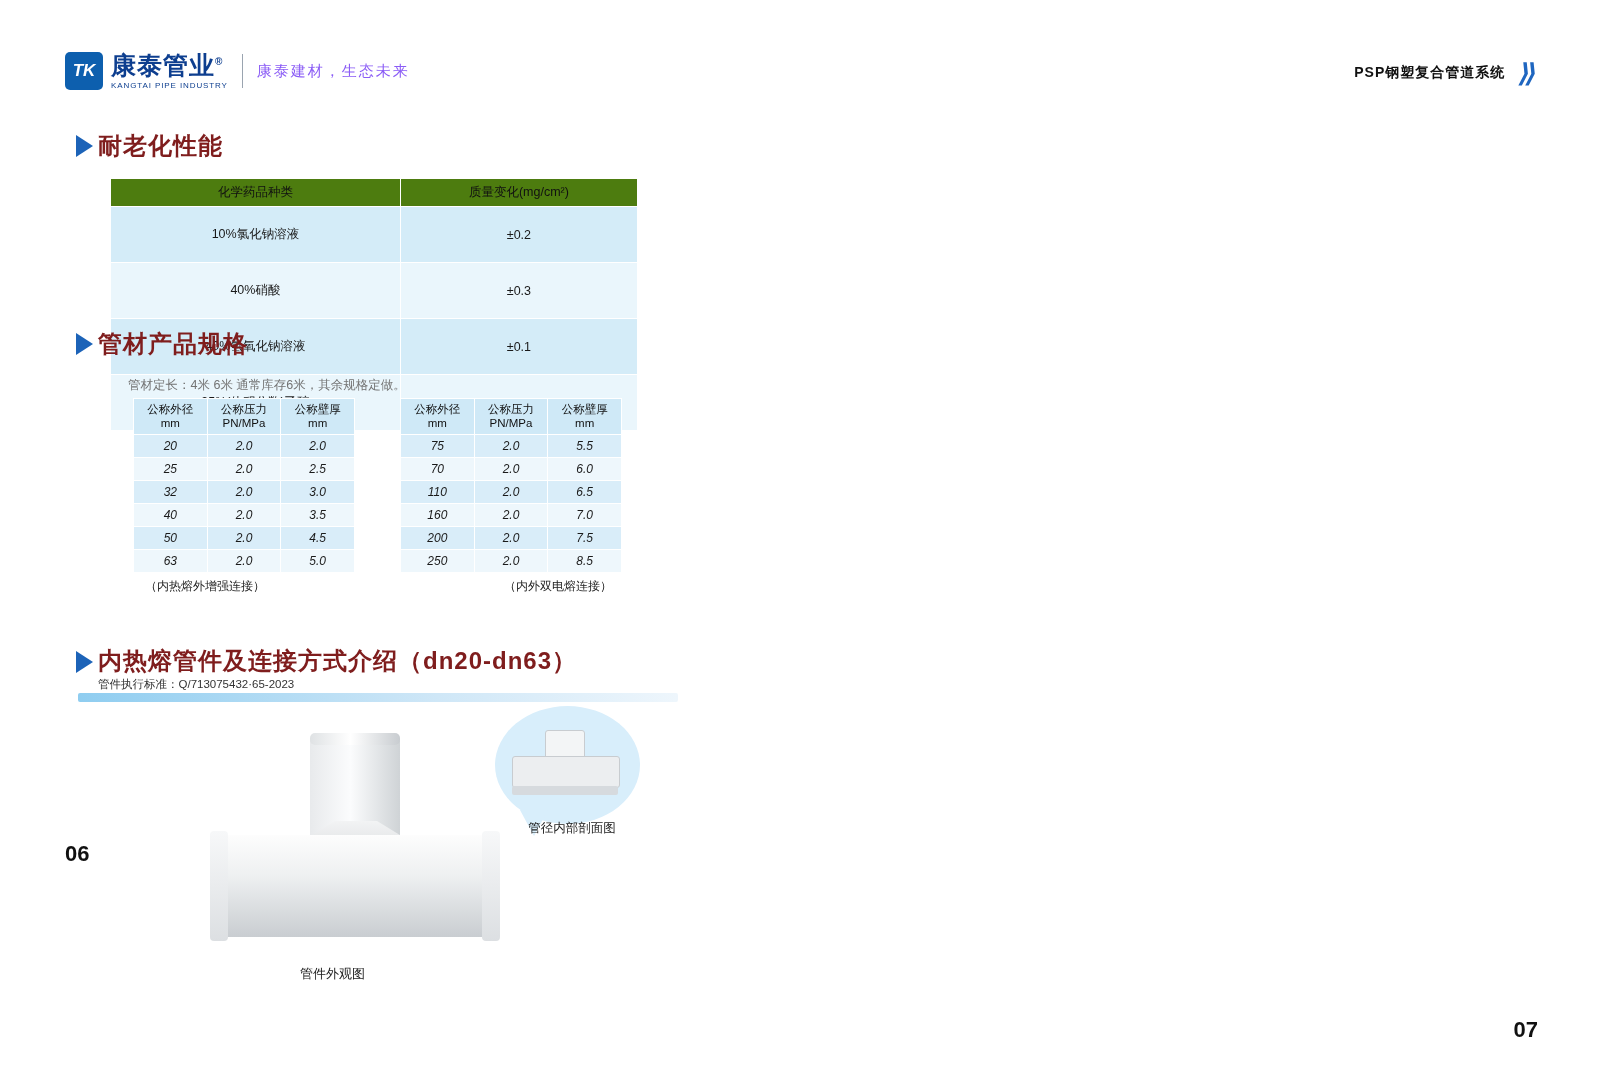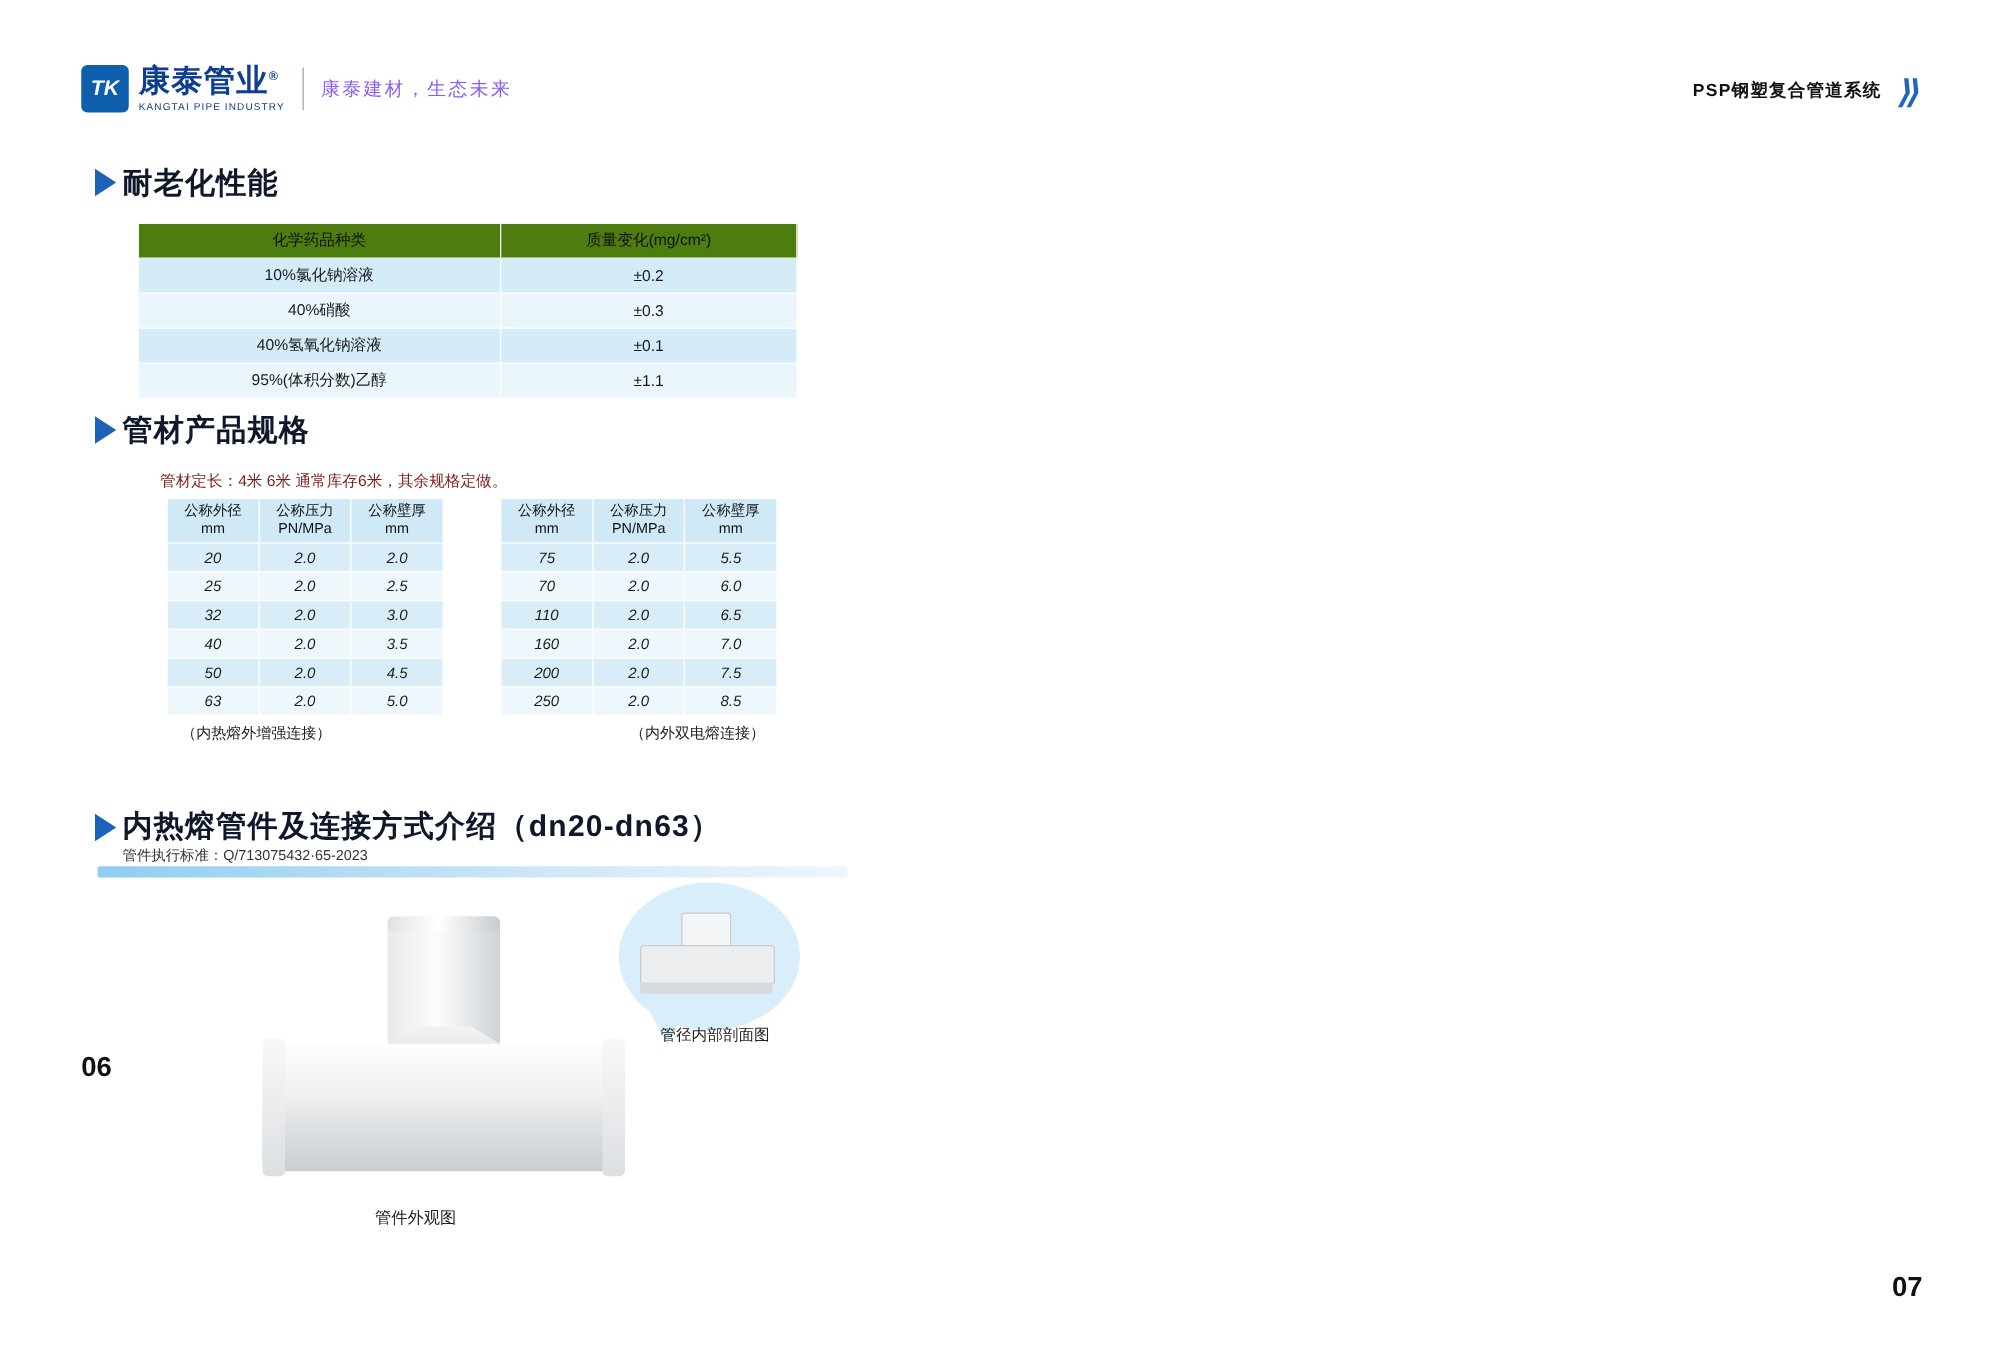--- a/index.html
+++ b/index.html
@@ -32,32 +32,32 @@
   .right-header{position:absolute;right:62px;top:60px;display:flex;align-items:center;}
   .right-header .title{font-size:14px;font-weight:bold;color:#111;letter-spacing:1px;}
   .header-mark{margin-left:14px;color:#1f66c0;font-size:26px;line-height:1;transform:skewX(-12deg);font-weight:bold;}
 
   
   .sec-head{display:flex;align-items:center;}
   .sec-arrow{
     width:0;height:0;border-top:11px solid transparent;border-bottom:11px solid transparent;
     border-left:17px solid #1c63b8; margin-right:5px;
   }
-  .sec-title{font-size:24px;font-weight:bold;color:#0f172a;letter-spacing:1px;text-align:right;}
+  .sec-title{font-size:24px;font-weight:bold;color:#7f1d1d;letter-spacing:1px;text-align:right;}
   .sec-sub{font-size:11.5px;color:#333;margin-top:0;}
 
   
   table{border-collapse:collapse;}
   .t1{position:absolute;left:110px;top:178px;width:528px;font-size:12.5px;}
   .t1 th{background:#4d7c0f;color:#111;font-weight:normal;border:1px solid #fff;padding:5px 0;text-align:center;}
-  .t1 td{border:1px solid #fff;padding:5px 0;text-align:center;}
+  .t1 td{border:1px solid #fff;padding:19px 0;text-align:center;}
   .t1 tr:nth-child(odd) td{background:#eaf6fc;}
   .t1 tr:nth-child(even) td{background:#d4ecf8;}
 
-  .spec-note{position:absolute;left:128px;top:377px;font-size:12.5px;color:#7f1d1d;}
+  .spec-note{position:absolute;left:128px;top:377px;font-size:12.5px;color:#737373;}
   .t2,.t3{position:absolute;top:398px;font-size:12px;width:222px;}
   .t2{left:133px;}
   .t3{left:400px;}
   .t2 th,.t3 th{background:#cfe9f7;color:#111;font-weight:normal;border:1px solid #fff;padding:3px 0;text-align:center;line-height:1.25;font-size:11.5px;}
   .t2 td,.t3 td{border:1px solid #fff;padding:4px 0;text-align:center;font-style:italic;}
   .t2 tr:nth-child(odd) td,.t3 tr:nth-child(odd) td{background:#eef7fc;}
   .t2 tr:nth-child(even) td,.t3 tr:nth-child(even) td{background:#d9edf9;}
   .tbl-cap{position:absolute;font-size:12px;color:#222;}
 
   

